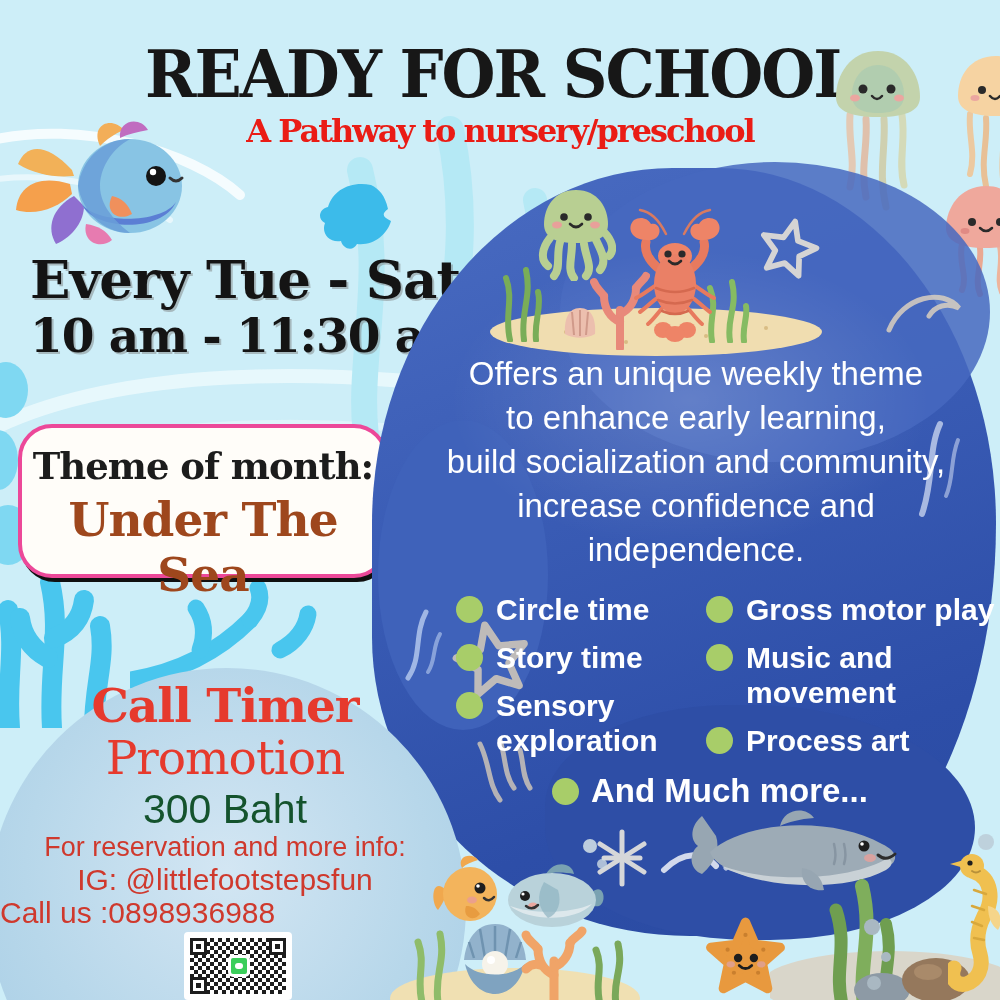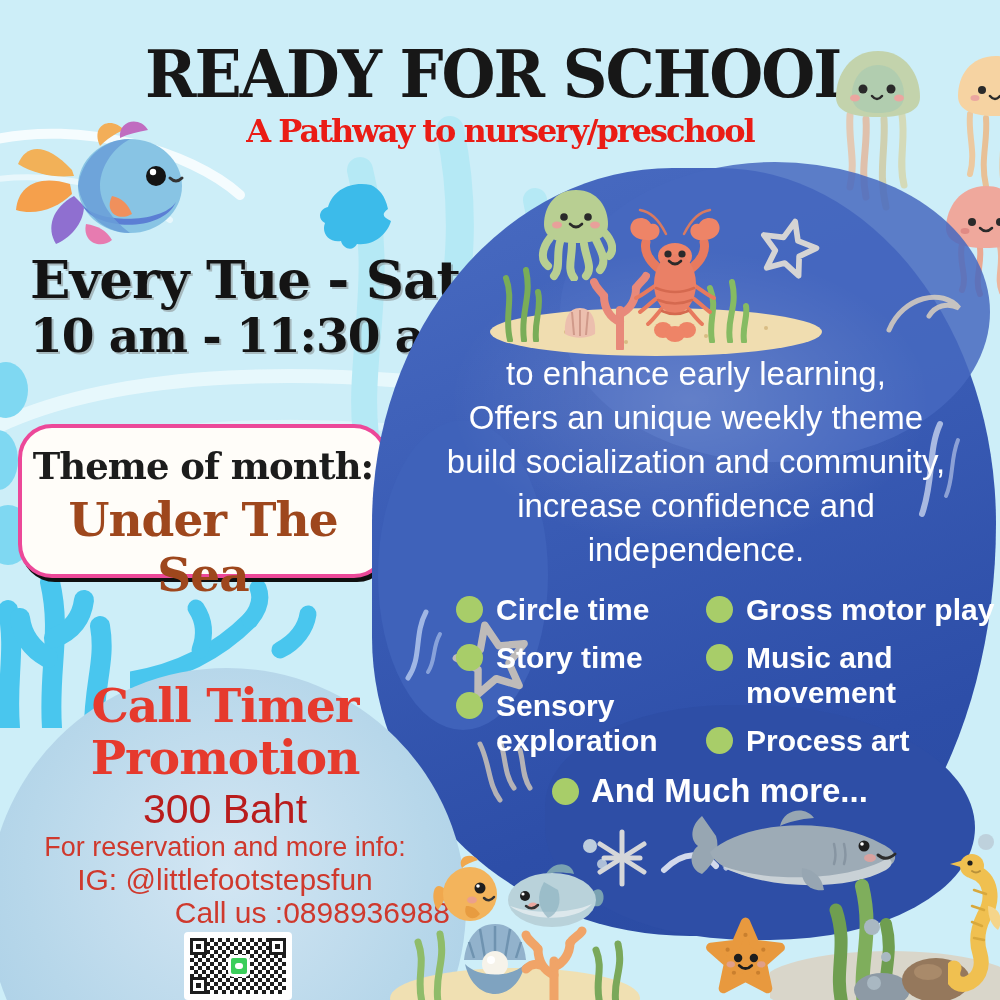--- a/index.html
+++ b/index.html
@@ -49,28 +49,28 @@
   .blabel{color:#fff;font-weight:bold;font-size:30px;line-height:35px;}
   .more-row{position:absolute;left:552px;top:772px;display:flex;align-items:center;gap:12px;}
   .more-row .bullet{margin-top:0;}
   .more-label{color:#fff;font-weight:bold;font-size:33px;}
   
   .promo-circle{position:absolute;left:-12px;top:668px;width:478px;height:478px;border-radius:50%;
     background:radial-gradient(circle at 50% 42%,#d3e6f3 0%,#b7d7ea 55%,#a3cbe4 100%);}
   .promo-t1{position:absolute;left:0;top:678px;width:450px;text-align:center;
     font-family:"DejaVu Serif",serif;font-weight:bold;font-size:47px;color:#e63a2d;letter-spacing:-1px;}
   .promo-t2{position:absolute;left:0;top:730px;width:450px;text-align:center;
-    font-family:"DejaVu Serif",serif;font-weight:bold;font-size:47px;color:#e63a2d;letter-spacing:-1px;}
+    font-family:"DejaVu Serif",serif;font-weight:normal;font-size:47px;color:#e63a2d;letter-spacing:-1px;}
   .promo-price{position:absolute;left:0;top:786px;width:450px;text-align:center;
-    font-size:41px;color:#b91c1c;}
+    font-size:41px;color:#14532d;}
   .promo-info{position:absolute;left:0;top:832px;width:450px;text-align:center;
     font-size:27px;color:#cf392d;}
   .promo-ig{position:absolute;left:0;top:863px;width:450px;text-align:center;
     font-size:30px;color:#cf392d;}
-  .promo-call{position:absolute;left:0;top:896px;width:450px;text-align:right;
+  .promo-call{position:absolute;left:0;top:896px;width:450px;text-align:left;
     font-size:30px;color:#cf392d;}
   
   .qr{position:absolute;left:184px;top:932px;width:108px;height:68px;background:#ffffff;
     border-radius:4px;padding:6px;box-sizing:border-box;}
   .qr-grid{position:relative;width:100%;height:100%;
     background-image:conic-gradient(#1d1d1d 25%,transparent 0 50%,#1d1d1d 0 75%,transparent 0);
     background-size:8px 8px;}
   .finder{position:absolute;width:17px;height:17px;border:3px solid #1d1d1d;background:#fff;box-sizing:border-box;}
   .finder::after{content:"";position:absolute;left:3px;top:3px;width:5px;height:5px;background:#1d1d1d;}
   .qr-center{position:absolute;left:38px;top:17px;width:22px;height:22px;background:#3ace5a;
@@ -327,22 +327,22 @@
         <path d="M52 16 L8 44"></path>
         <path d="M12 30 L48 30"></path>
     </g>
   </svg>
   <svg class="abs" style="left:660px;top:840px;" width="110" height="40" viewBox="0 0 110 40">
     <path d="M4 30 C24 10 44 12 56 26" stroke="#eef2f8" stroke-width="6" fill="none" stroke-linecap="round" opacity="0.85"></path>
     <path d="M66 28 C82 12 98 14 106 24" stroke="#eef2f8" stroke-width="5" fill="none" stroke-linecap="round" opacity="0.7"></path>
   </svg>
 
   <div class="desc">
+    <div>Offers an unique weekly theme</div>
     <div>to enhance early learning,</div>
-    <div>Offers an unique weekly theme</div>
     <div>build socialization and community,</div>
     <div>increase confidence and</div>
     <div>independence.</div>
   </div>
 
   <ul class="blist" style="left:452px;top:588px;width:245px;">
     <li>
         <span class="bullet"></span>
         <span class="blabel">Circle time</span>
       </li>

